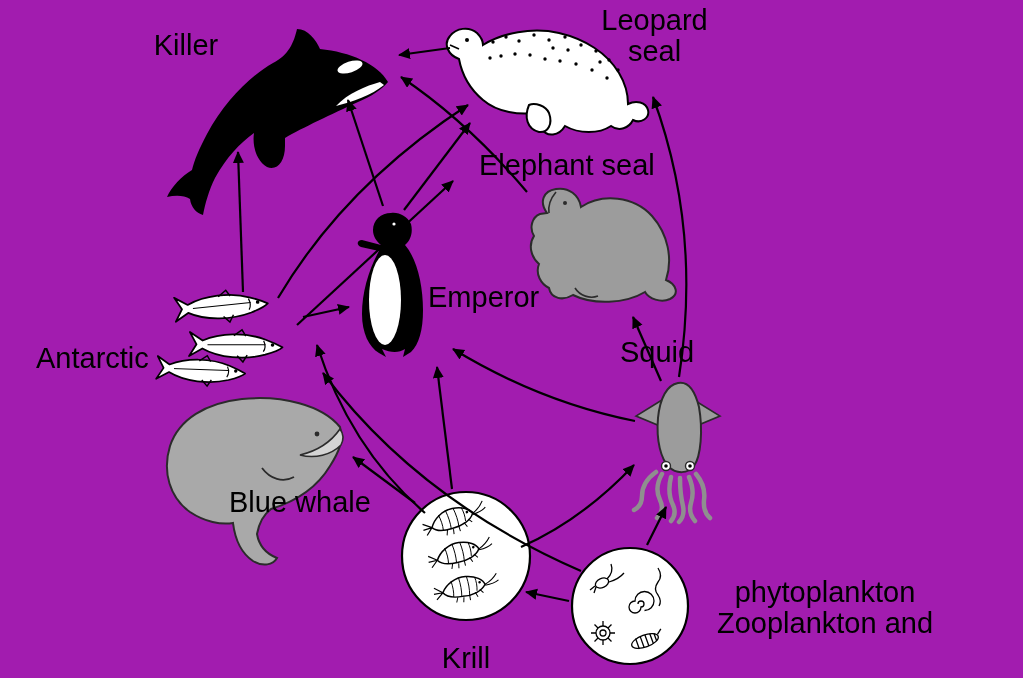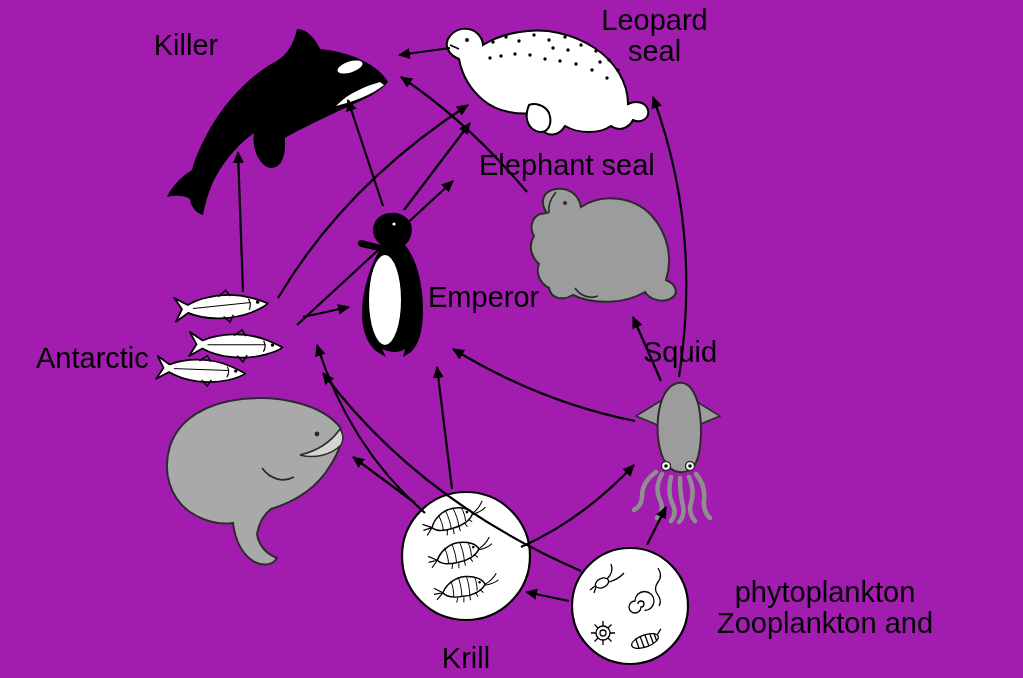--- a/index.html
+++ b/index.html
@@ -186,22 +186,25 @@
   </div>
   <div class="label" style="left:479px;top:150px;">
     <span class="ln">Elephant seal</span>
   </div>
   <div class="label" style="left:428px;top:270px;margin-top:12px;">
     <span class="ln">Emperor</span>
   </div>
   <div class="label" style="left:36px;top:313px;margin-top:30px;">
     <span class="ln">Antarctic</span>
   </div>
-  <div class="label" style="left:643px;top:337px;">
+  <div class="label" style="left:620px;top:337px;">
     <span class="ln">Squid</span>
+  </div>
+  <div class="label" style="left:229px;top:487px;">
+    <span class="ln">Blue whale</span>
   </div>
   <div class="label lc" style="left:430px;top:643px;width:72px;">
     <span class="ln">Krill</span>
   </div>
   <div class="label lc" style="left:675px;top:577px;width:300px;">
     <span class="ln">phytoplankton</span>
     <span class="ln">Zooplankton and</span>
   </div>
 
 </div>

